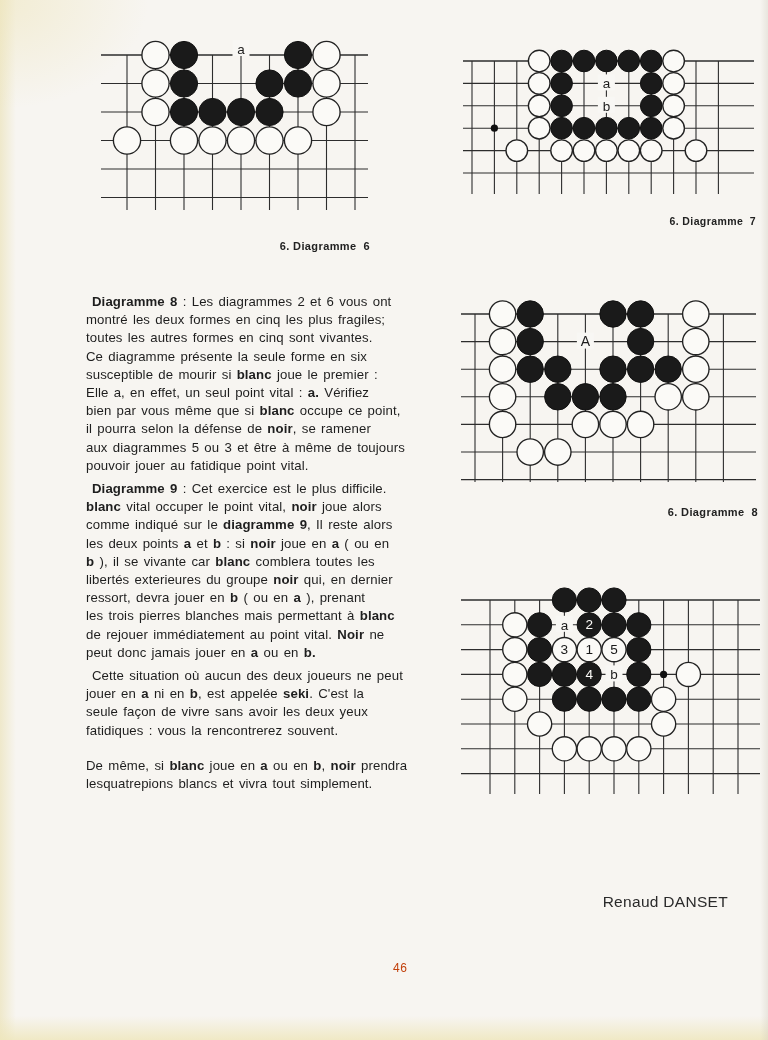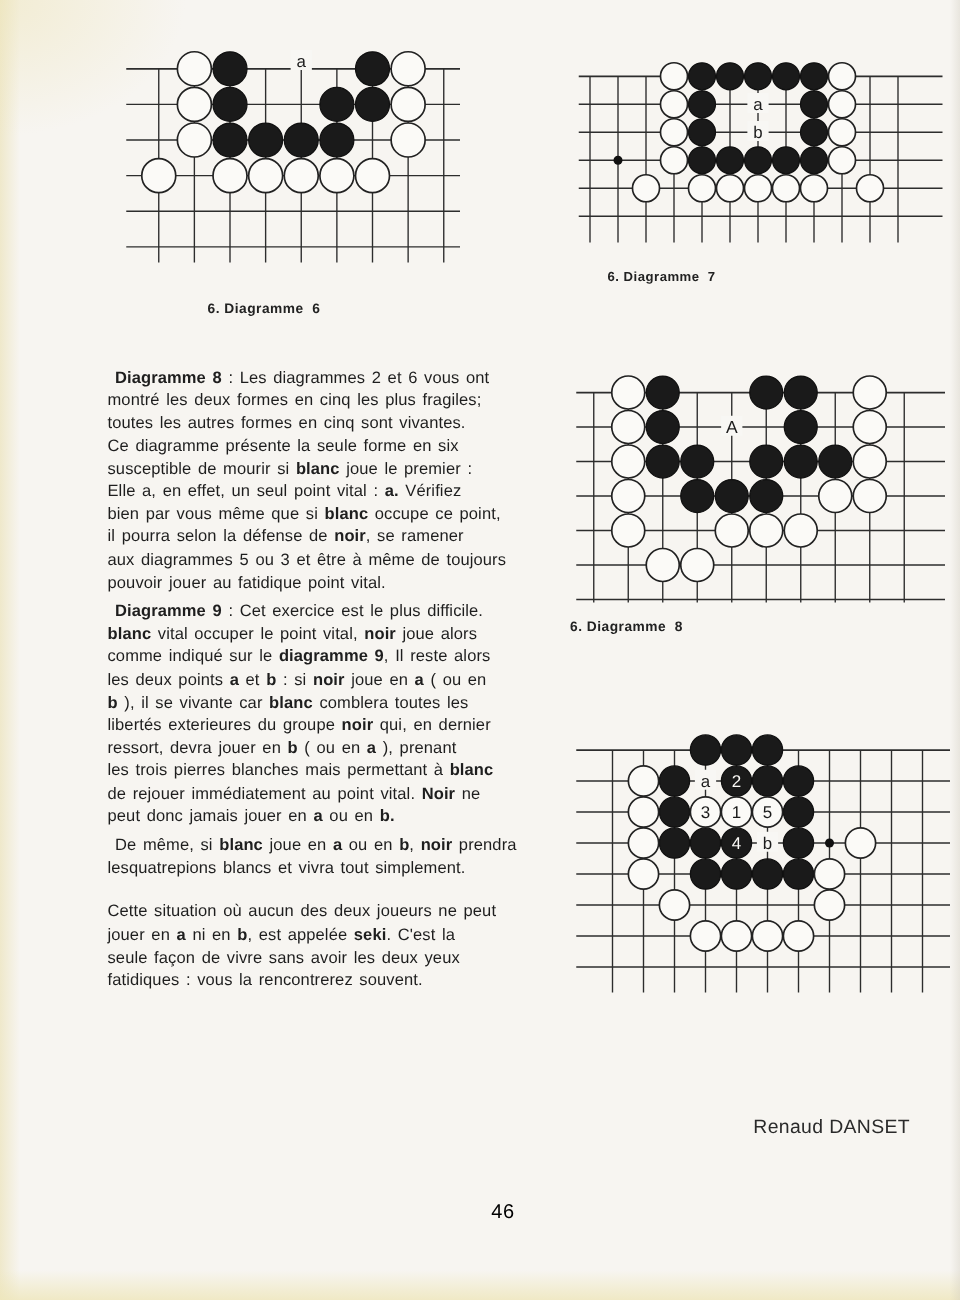--- a/index.html
+++ b/index.html
@@ -7,40 +7,40 @@
        background:#f7f5f1;font-family:"Liberation Sans","DejaVu Sans",sans-serif;color:#1e1e1e}
   .page{position:absolute;inset:0}
   
   .tint{position:absolute;pointer-events:none}
   .tint-left{left:0;top:0;bottom:0;width:16px;background:linear-gradient(90deg,rgba(236,228,190,.75),rgba(236,228,190,0))}
   .tint-bottom{left:0;right:0;bottom:0;height:24px;background:linear-gradient(0deg,rgba(238,230,186,.8),rgba(238,230,186,0))}
   .tint-corner{left:0;top:0;width:150px;height:110px;background:radial-gradient(ellipse at 0 0,rgba(238,229,186,.55),rgba(238,229,186,0) 70%)}
   .tint-right{right:0;top:0;bottom:0;width:8px;background:linear-gradient(270deg,rgba(205,200,186,.35),rgba(205,200,186,0))}
 
   .fig{position:absolute}
-  .cap{font-size:11px;font-weight:700;letter-spacing:.4px;color:#222;text-align:left;margin-top:5px}
+  .cap{font-size:11px;font-weight:700;letter-spacing:.4px;color:#222;text-align:right;margin-top:5px}
   .fig6{left:96px;top:36px}
   .fig6 .cap{padding-left:70px;margin-top:18px}
   .fig7{left:458px;top:44px}
   .fig7 .cap{padding-left:28px;margin-top:9px;font-size:10.5px}
   .fig8{left:456px;top:288px}
-  .fig8 .cap{margin-top:1px}
+  .fig8 .cap{margin-top:12px}
   .fig9{left:456px;top:586px}
   .fig9 .cap{margin-top:13px}
 
   .textcol{position:absolute;left:86px;top:293px;width:384px;font-size:13.2px;
            line-height:18.2px;letter-spacing:.1px;word-spacing:1.5px;white-space:pre-wrap}
   .textcol p{margin:0 0 5px}
   .textcol p:nth-child(-n+3){text-indent:6px}
   .textcol p:nth-child(3){margin-bottom:17px}
   .textcol p:nth-child(4){margin-bottom:13px}
   .textcol b{font-weight:700}
 
   .sig{position:absolute;top:893px;right:40px;font-size:15.5px;letter-spacing:.3px;color:#2a2a2a}
-  .pagenum{position:absolute;top:961px;left:393px;font-size:16px;letter-spacing:.5px;color:#000000}
+  .pagenum{position:absolute;top:961px;left:393px;font-size:12px;letter-spacing:.5px;color:#c2410c}
 
   svg text{font-family:"Liberation Sans","DejaVu Sans",sans-serif}
 </style>
 </head>
 <body>
 
 <div class="page">
 
   <div class="tint tint-left"></div>
   <div class="tint tint-bottom"></div>
@@ -303,22 +303,22 @@
 aux diagrammes 5 ou 3 et être à même de toujours
 pouvoir jouer au fatidique point vital.</span></p><p><b>Diagramme 9</b><span> : Cet exercice est le plus difficile.
 </span><b>blanc</b><span> vital occuper le point vital, </span><b>noir</b><span> joue alors
 comme indiqué sur le </span><b>diagramme 9</b><span>, Il reste alors
 les deux points </span><b>a</b><span> et </span><b>b</b><span> : si </span><b>noir</b><span> joue en </span><b>a</b><span> ( ou en
 </span><b>b</b><span> ), il se vivante car </span><b>blanc</b><span> comblera toutes les
 libertés exterieures du groupe </span><b>noir</b><span> qui, en dernier
 ressort, devra jouer en </span><b>b</b><span> ( ou en </span><b>a</b><span> ), prenant
 les trois pierres blanches mais permettant à </span><b>blanc</b><span>
 de rejouer immédiatement au point vital. </span><b>Noir</b><span> ne
-peut donc jamais jouer en </span><b>a</b><span> ou en </span><b>b.</b></p><p><span>De même, si </span><b>blanc</b><span> joue en </span><b>a</b><span> ou en </span><b>b</b><span>, </span><b>noir</b><span> prendra
-lesquatrepions blancs et vivra tout simplement.</span></p><p><span>Cette situation où aucun des deux joueurs ne peut
+peut donc jamais jouer en </span><b>a</b><span> ou en </span><b>b.</b></p><p><span>Cette situation où aucun des deux joueurs ne peut
 jouer en </span><b>a</b><span> ni en </span><b>b</b><span>, est appelée </span><b>seki</b><span>. C'est la
 seule façon de vivre sans avoir les deux yeux
-fatidiques : vous la rencontrerez souvent.</span></p></div>
+fatidiques : vous la rencontrerez souvent.</span></p><p><span>De même, si </span><b>blanc</b><span> joue en </span><b>a</b><span> ou en </span><b>b</b><span>, </span><b>noir</b><span> prendra
+lesquatrepions blancs et vivra tout simplement.</span></p></div>
 
   <div class="sig">Renaud DANSET</div>
   <div class="pagenum">46</div>
 
 </div>
 
 </body></html>

